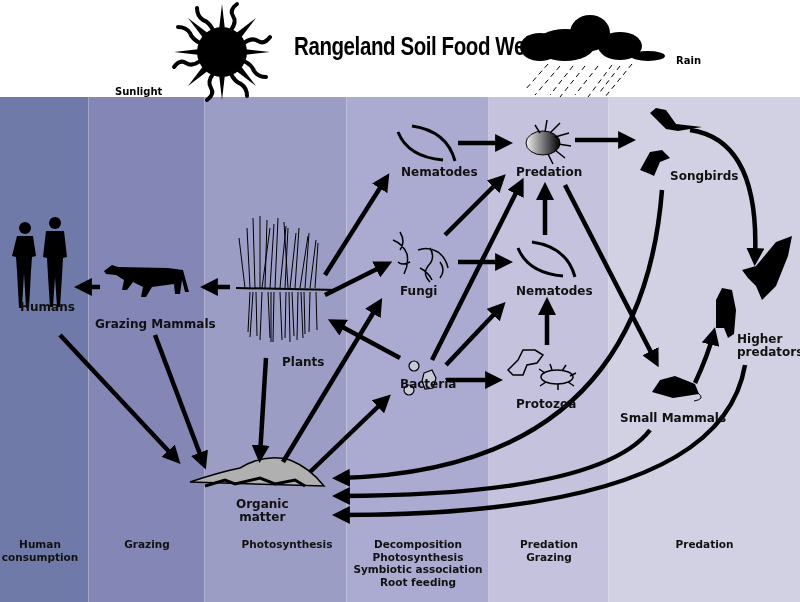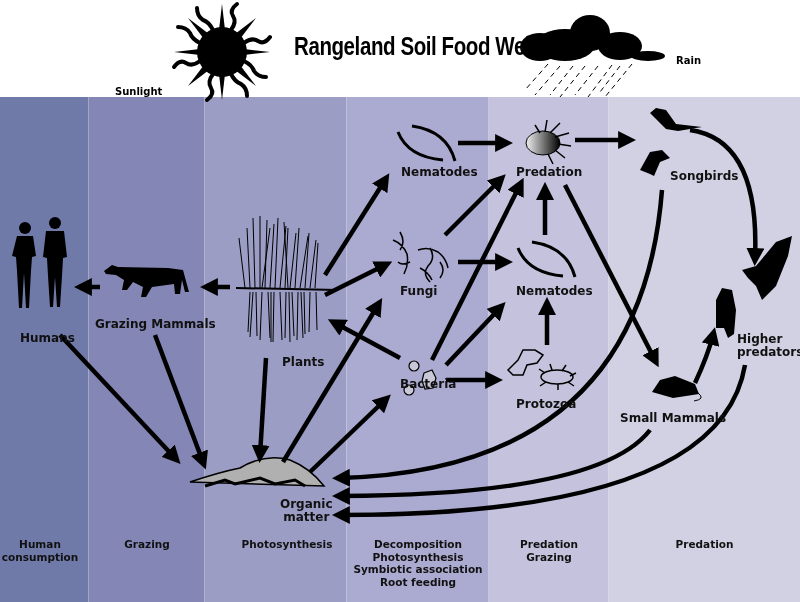--- a/index.html
+++ b/index.html
@@ -170,24 +170,24 @@
     <path d="M662,190 Q640,470 340,478"></path>
     <path d="M650,430 Q600,495 340,496"></path>
     <path d="M745,365 Q720,515 340,515"></path>
   </g>
 </svg>
 
 <div class="title">Rangeland Soil Food Web</div>
 <div class="hdr-label" style="left:115px;top:55px;margin-top:31px;">Sunlight</div>
 <div class="hdr-label" style="left:676px;top:55px;">Rain</div>
 
-<div class="lbl" style="left:20px;top:332px;">Humans</div>
+<div class="lbl" style="left:20px;top:301px;">Humans</div>
 <div class="lbl" style="left:95px;top:318px;">Grazing Mammals</div>
 <div class="lbl" style="left:282px;top:356px;">Plants</div>
-<div class="lbl" style="left:236px;top:498px;margin-left:44px;">
+<div class="lbl" style="left:236px;top:498px;">
   <div>Organic</div>
   <div>matter</div>
 </div>
 <div class="lbl" style="left:401px;top:166px;">Nematodes</div>
 <div class="lbl" style="left:400px;top:285px;">Fungi</div>
 <div class="lbl" style="left:400px;top:378px;">Bacteria</div>
 <div class="lbl" style="left:516px;top:166px;">Predation</div>
 <div class="lbl" style="left:516px;top:285px;">Nematodes</div>
 <div class="lbl" style="left:516px;top:398px;">Protozoa</div>
 <div class="lbl" style="left:670px;top:170px;">Songbirds</div>

